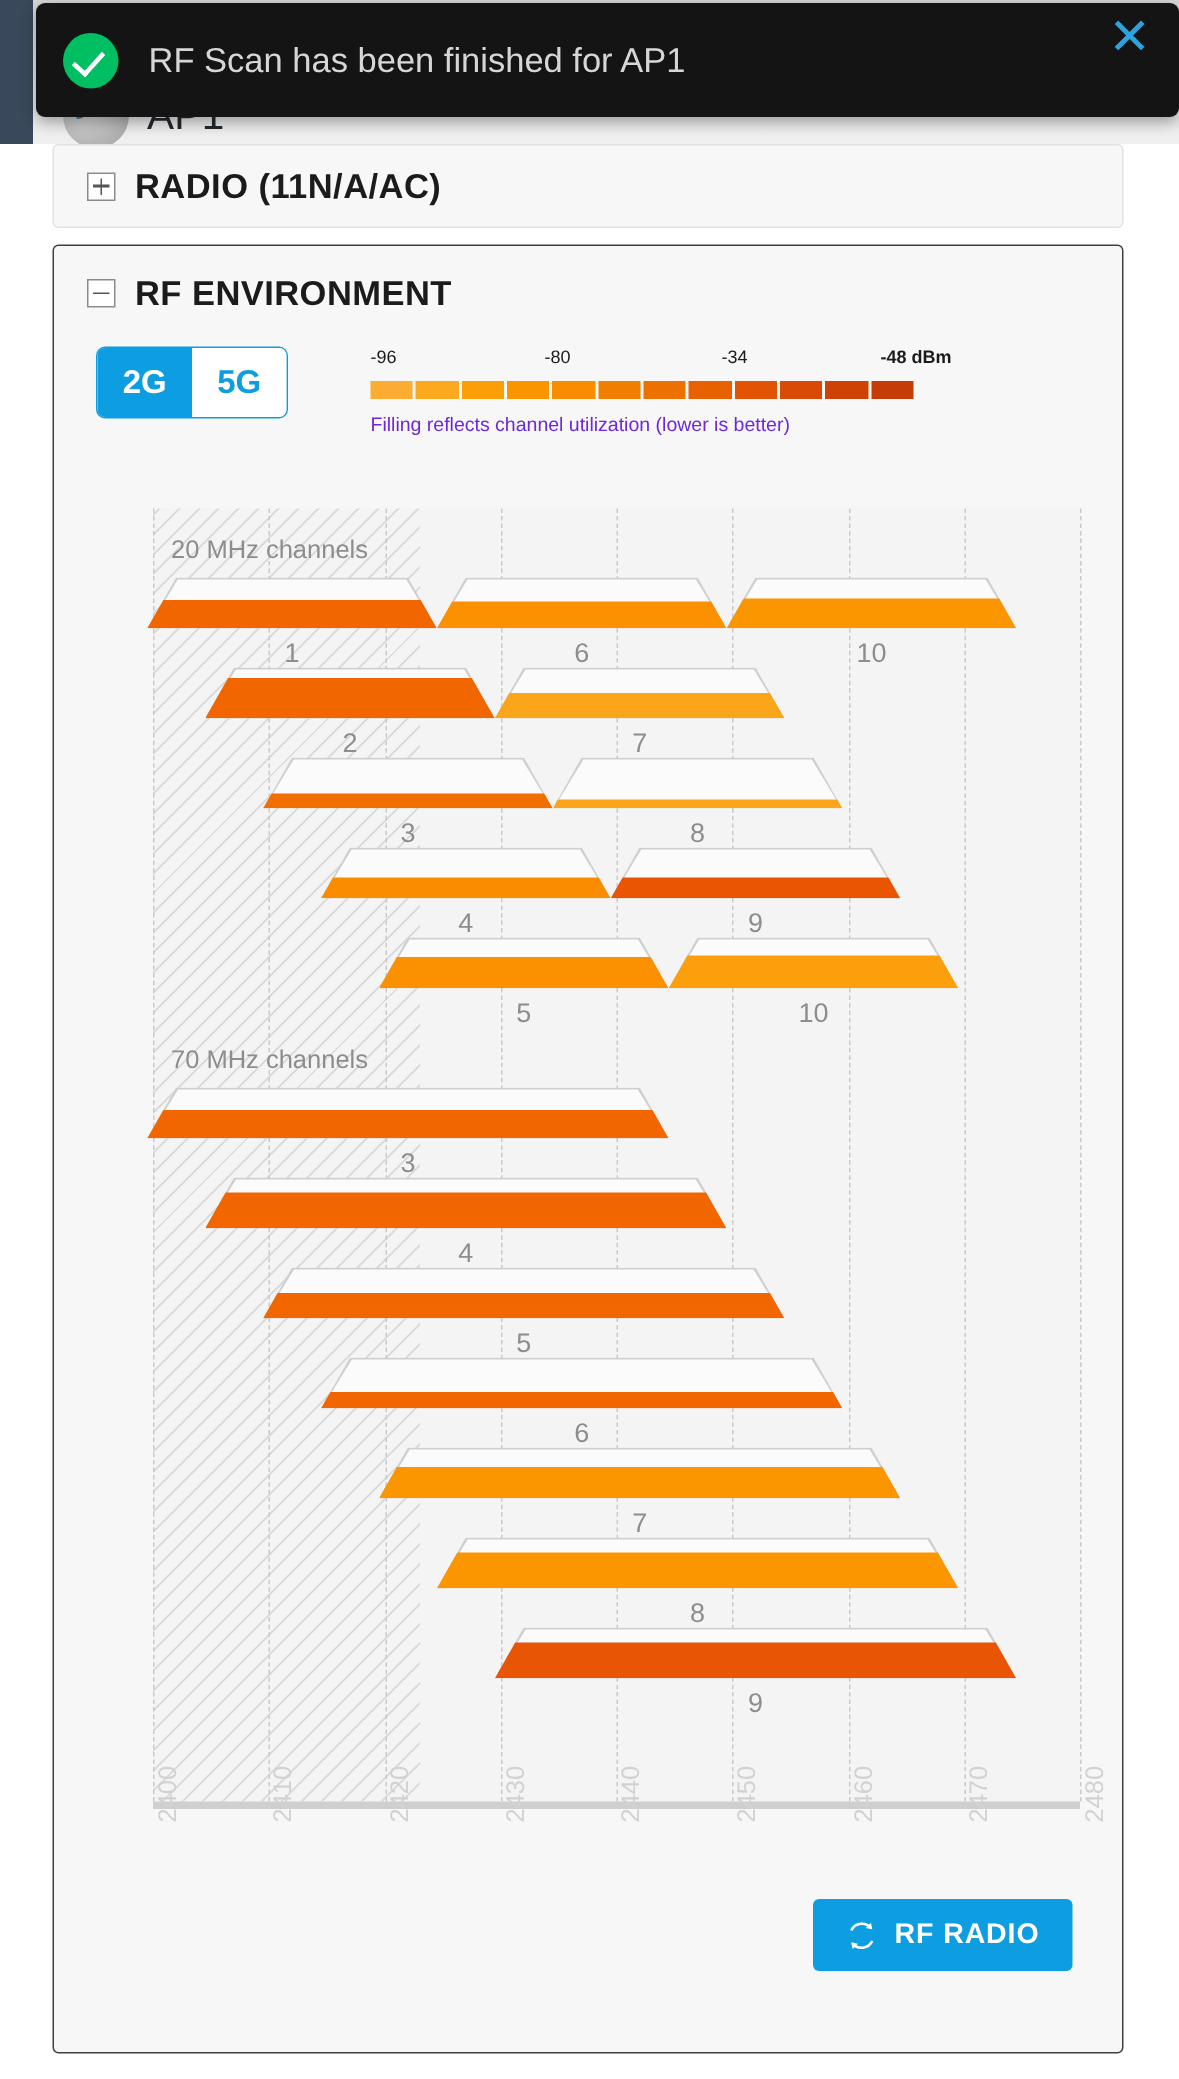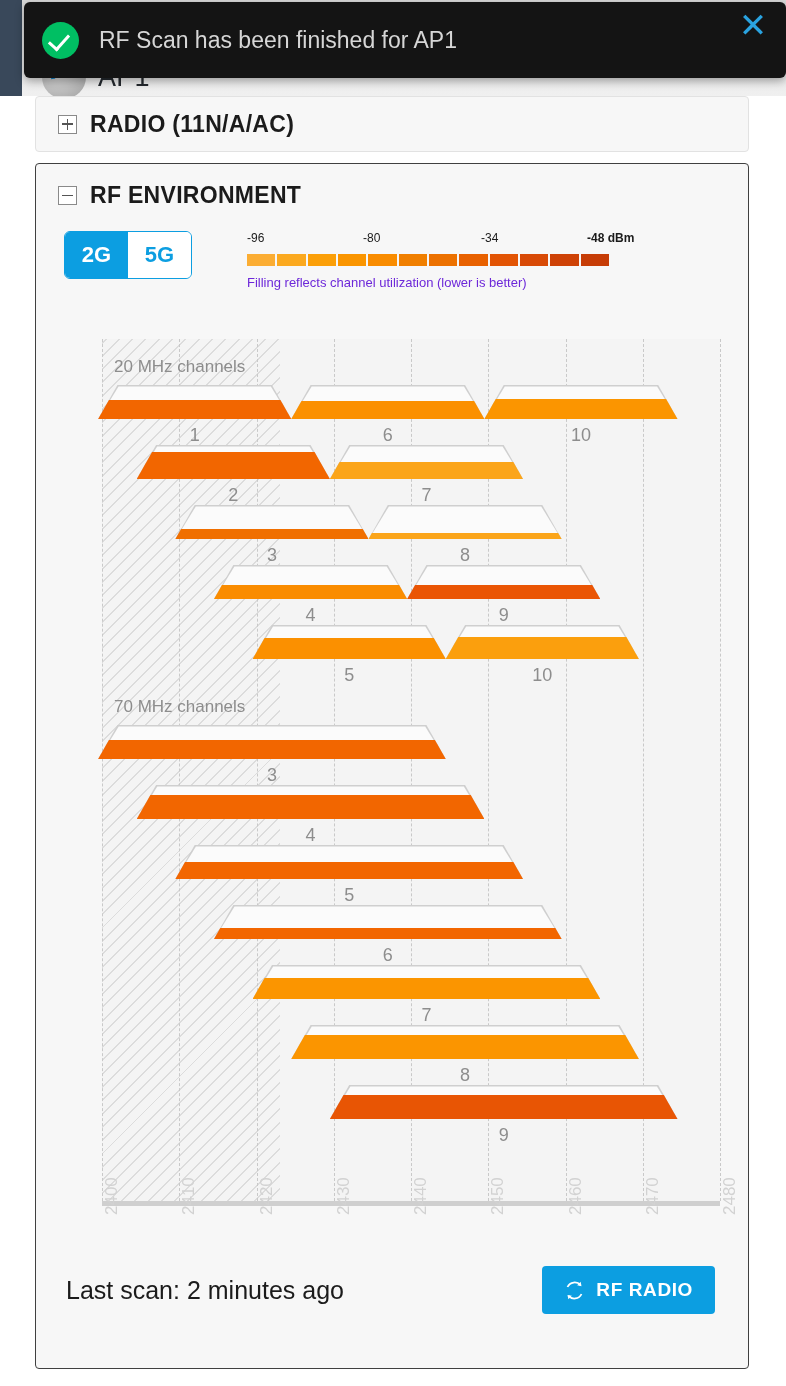--- a/index.html
+++ b/index.html
@@ -326,21 +326,20 @@
         <div class="outline" style="clip-path: polygon(5.56% 0px, 94.44% 0px, 100% 100%, 0% 100%); background: rgb(207, 207, 207); border: none;"></div>
         <div style="position: absolute; inset: 1.4px; background: rgb(251, 251, 251); clip-path: polygon(5.56% 0px, 94.44% 0px, 100% 100%, 0% 100%);"></div>
         <div class="body" style="clip-path: polygon(5.56% 0px, 94.44% 0px, 100% 100%, 0% 100%);">
           <div class="fill" style="height: 24px; background: rgb(232, 85, 4);"></div>
         </div>
       </div>
       <div class="chan-label" style="left: 265.887px; width: 347.625px; top: 786px;">9</div>
     </div>
 
   <div id="rf-footer">
-    <div id="last-scan">Last scan: 2 minutes ago</div>
     <button id="rf-scan-btn">
       <svg width="21" height="21" viewBox="0 0 24 24">
         <path d="M4 8 A9 9 0 0 1 19 6" fill="none" stroke="#fff" stroke-width="2"></path>
         <path d="M20 16 A9 9 0 0 1 5 18" fill="none" stroke="#fff" stroke-width="2"></path>
         <path d="M19 2 L20 7 L15 6 Z" fill="#fff"></path>
         <path d="M5 22 L4 17 L9 18 Z" fill="#fff"></path>
       </svg>
       <span>RF RADIO</span>
     </button>
   </div>

